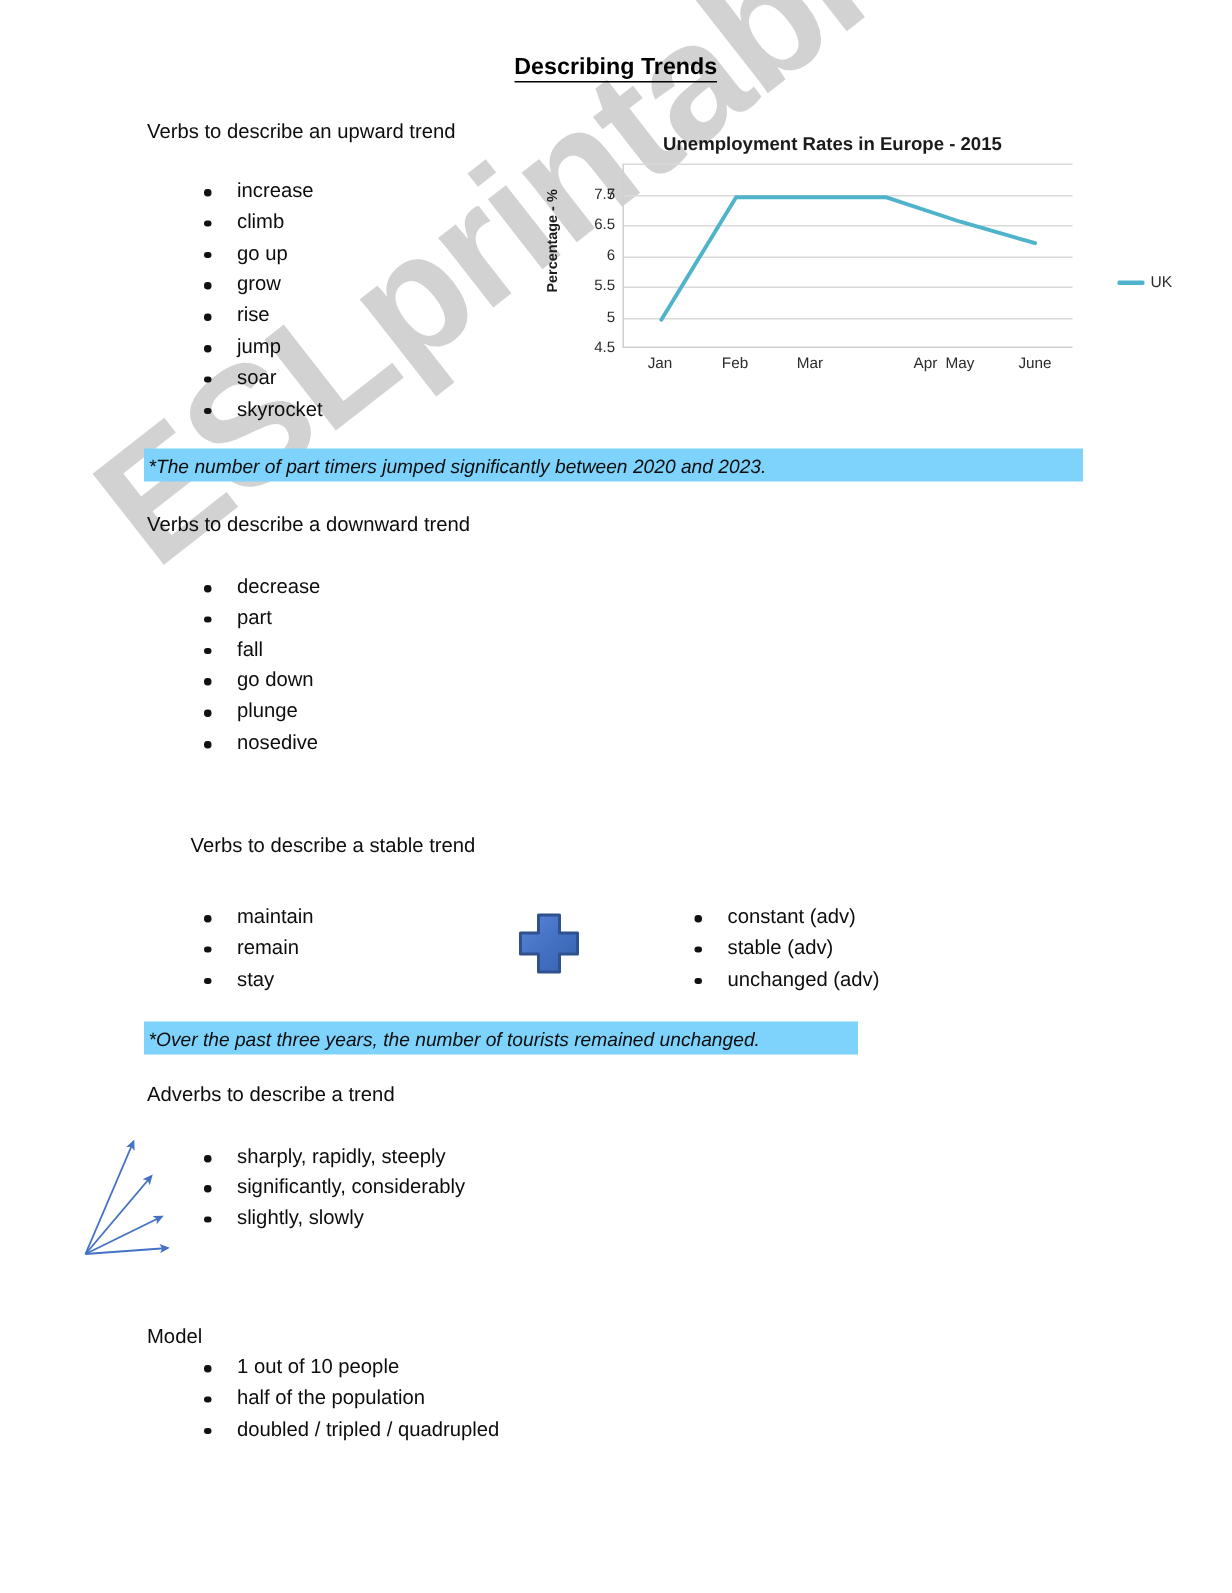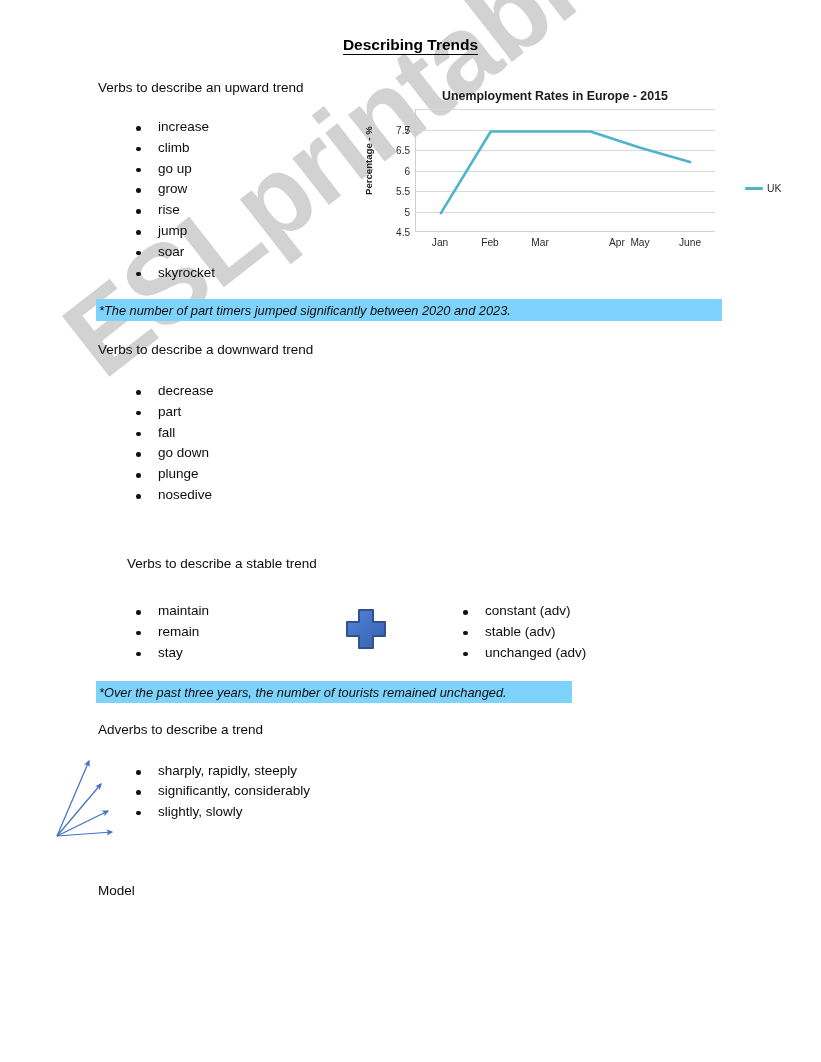--- a/index.html
+++ b/index.html
@@ -344,14 +344,19 @@
       <g stroke="#4472C4" stroke-width="1.25" fill="none" marker-end="url(#ah)">
         <line x1="7" y1="91" x2="39" y2="16"></line>
         <line x1="7" y1="91" x2="51" y2="39"></line>
         <line x1="7" y1="91" x2="58" y2="66"></line>
         <line x1="7" y1="91" x2="62" y2="87"></line>
       </g>
     </svg>
   </div>
 
   <div class="section-heading" style="left:98px; top:883px;">Model</div>
+  <ul class="bullets" style="left:128px; top:901px;">
+    <li>1 out of 10 people</li>
+    <li>half of the population</li>
+    <li>doubled / tripled / quadrupled</li>
+  </ul>
 
 </div>
 
 </body></html>

